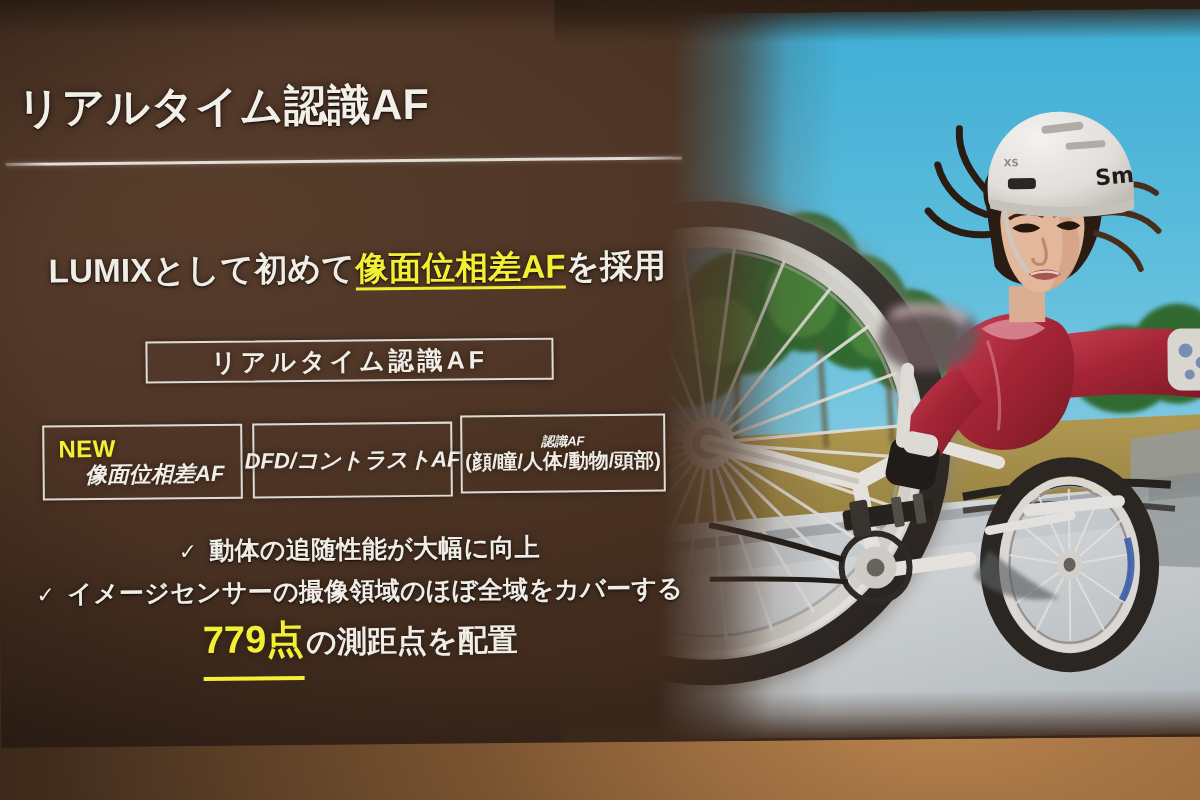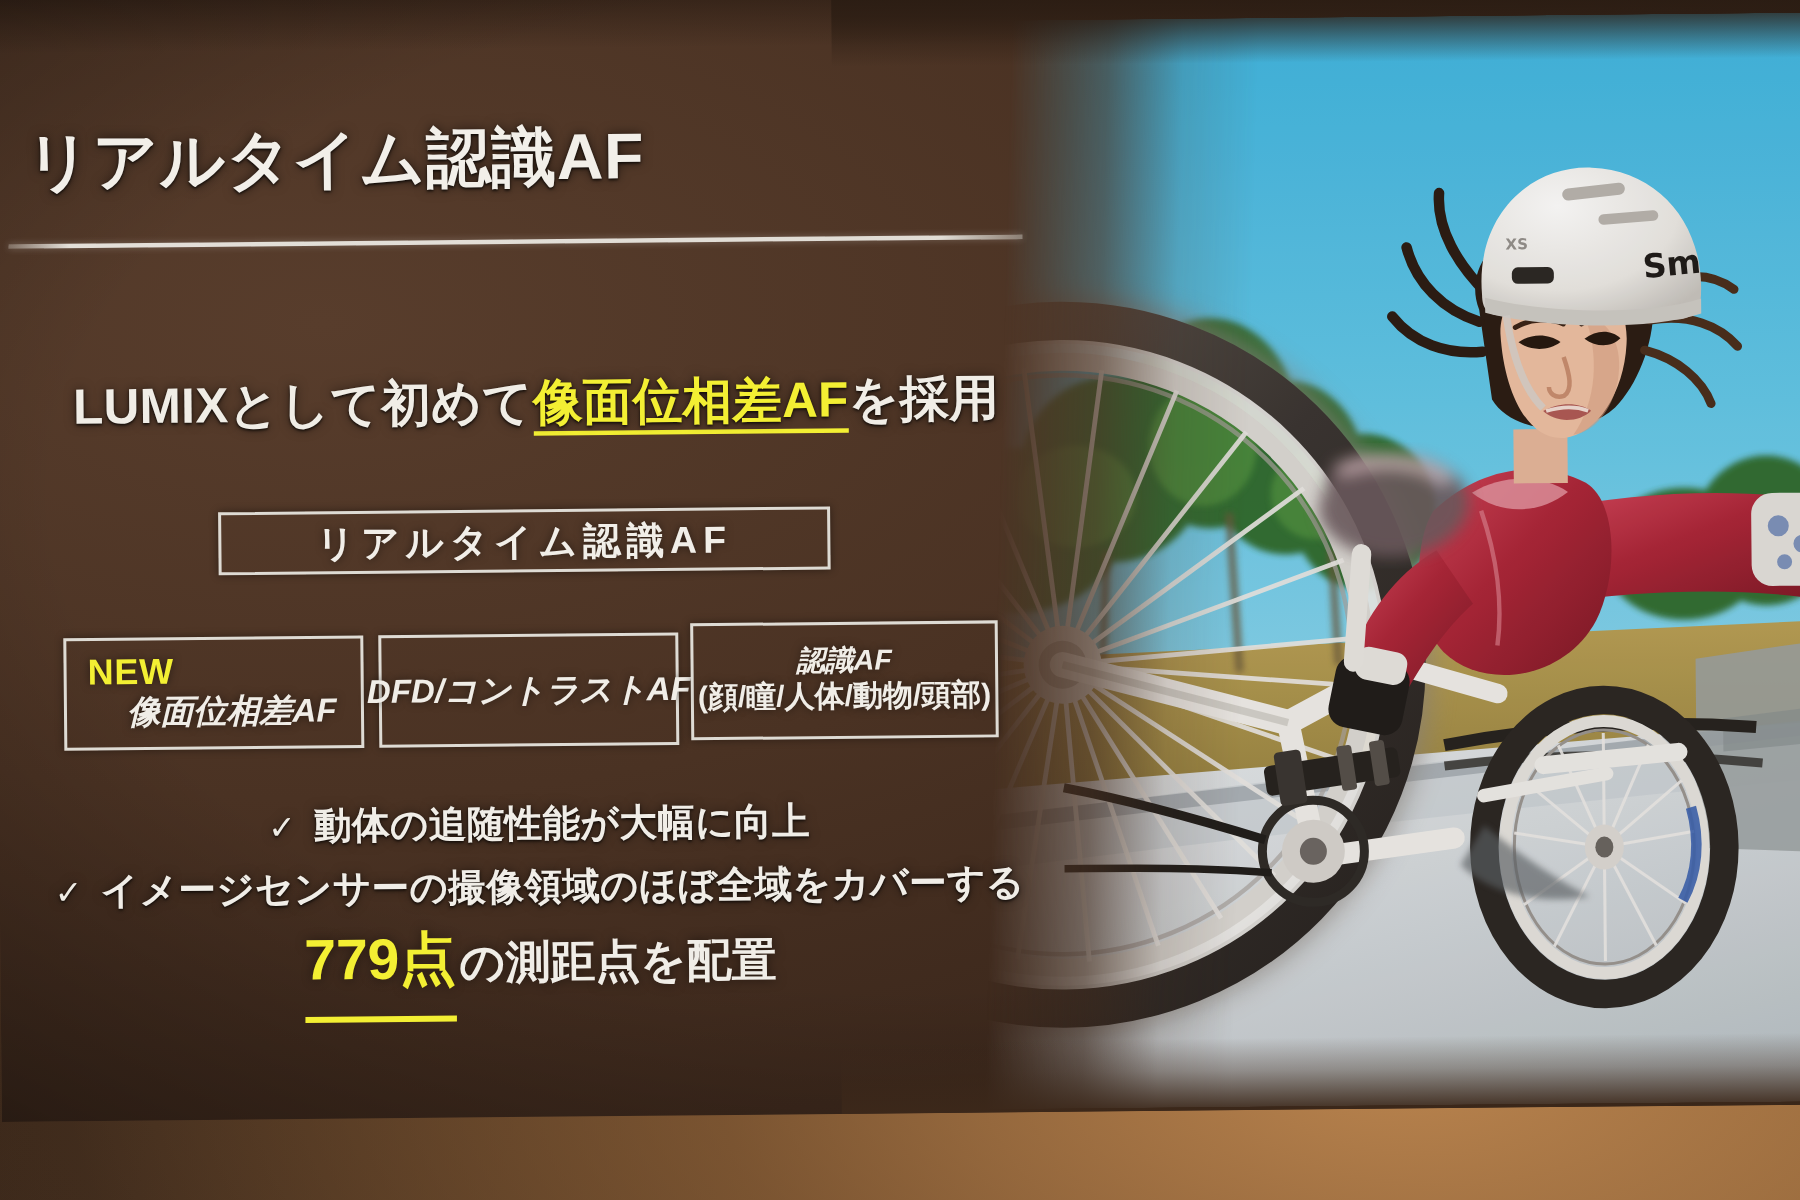--- a/index.html
+++ b/index.html
@@ -158,21 +158,21 @@
   .feat-txt {
     color: #f0ede7;
     font-size: 22px;
     font-style: italic;
     font-weight: 600;
     line-height: 1.16;
     white-space: nowrap;
     text-shadow: 0 0 6px rgba(0,0,0,0.5);
   }
   .feat-1 .feat-txt { align-self: center; margin-left: 10px; margin-top: 1px; }
-  .feat-3 .feat-txt { font-size: 19px; text-align: center; }
+  .feat-3 .feat-txt { font-size: 13px; text-align: center; }
   .feat-3 .feat-sub { font-size: 20px; font-style: normal; font-weight: 600; margin-top: 1px; }
 
   
   .bullets {
     position: absolute;
     left: 0;
     top: 546px;
     width: 720px;
   }
   .bullet {

